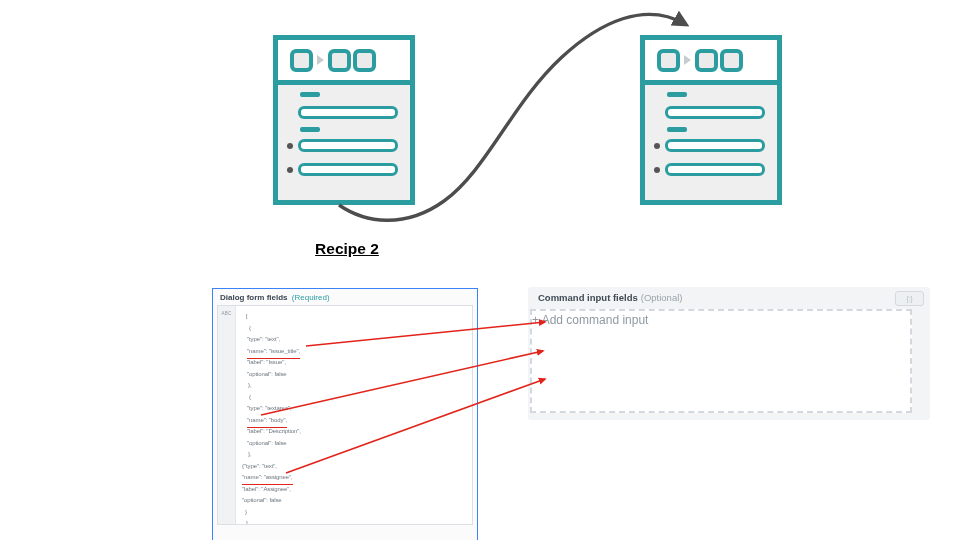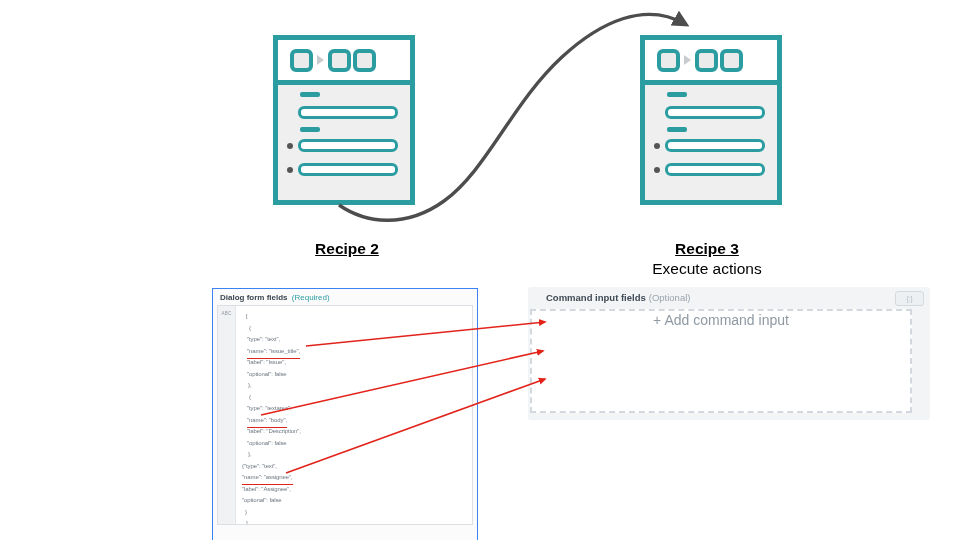--- a/index.html
+++ b/index.html
@@ -39,33 +39,33 @@
   .gutter{width:18px;background:#f1f2f4;border-right:1px solid #e4e6e9;box-sizing:border-box;
           font-size:4.5px;color:#8d959d;text-align:center;padding-top:5px;letter-spacing:.3px;}
   .code-lines{flex:1;padding-top:1px;overflow:hidden;}
   .code-line{height:11.5px;line-height:11.5px;white-space:nowrap;}
   .code-text{display:inline-block;font-size:6px;color:#6e7882;letter-spacing:-.1px;}
   .red-underline{border-bottom:1.5px solid var(--red);padding-bottom:.5px;}
 
   
   #command-panel{position:absolute;left:528px;top:287px;width:402px;height:133px;background:#f2f4f6;
                  border-radius:3px;}
-  .cp-header{position:absolute;top:0;left:8px;right:0;height:22px;}
+  .cp-header{position:absolute;top:0;left:0;right:0;height:22px;}
   .cp-title{position:absolute;left:10px;top:5px;font-size:9.5px;font-weight:bold;color:#3f4a54;white-space:nowrap;}
   .cp-opt{font-weight:normal;color:#9ba4ac;margin-left:3px;}
   .cp-toggle{position:absolute;right:6px;top:4px;width:29px;height:15px;border:1px solid #d4d9de;
              border-radius:3px;background:#edf0f2;font-size:6.5px;color:#b3bac2;text-align:center;
              line-height:13px;padding:0;font-family:"Liberation Sans",sans-serif;}
   .cp-box{position:absolute;left:2px;top:22px;width:382px;height:104px;border:2px dashed #d2d8dd;
           background:#ffffff;box-sizing:border-box;}
   .field-row{height:27px;border-bottom:1px solid #eef0f2;display:flex;align-items:center;
              padding-left:25px;box-sizing:border-box;}
   .f-abc{font-size:6px;font-weight:bold;color:#a6adb5;letter-spacing:.8px;margin-right:11px;}
   .f-name{font-size:10px;color:#4a5560;}
-  .cp-add{height:19px;line-height:19px;text-align:center;font-size:14px;color:#8f99a3;cursor:pointer;}
+  .cp-add{height:19px;line-height:19px;font-size:12px;color:#8f99a3;cursor:pointer;}
 
   
   #overlay{position:absolute;inset:0;pointer-events:none;z-index:10;}
   .flow-curve{stroke:var(--arrow-gray);stroke-width:3.4;fill:none;}
   .flow-head{fill:var(--arrow-gray);}
   .red-line{stroke:var(--red);stroke-width:1.6;}
   .red-head{fill:var(--red);}
 </style>
 </head>
 <body style="background: rgb(255, 255, 255);">
@@ -103,24 +103,20 @@
       <span class="fi-dash d2"></span>
       <span class="fi-dot b1"></span>
       <span class="fi-input i2"></span>
       <span class="fi-dot b2"></span>
       <span class="fi-input i3"></span>
     </div>
   </div>
 
   <div class="recipe-label" style="left:262px">
     <div class="rl-title">Recipe 2</div>
-  </div>
-  <div class="recipe-label" style="left:622px">
-    <div class="rl-title">Recipe 3</div>
-    <div class="rl-sub">Execute actions</div>
   </div>
 
   <div id="dialog-panel">
     <div class="dp-header">
       <span class="dp-title">Dialog form fields</span>
       <span class="dp-req">(Required)</span>
     </div>
     <div class="code-box">
       <div class="gutter">
         <span>ABC</span>

